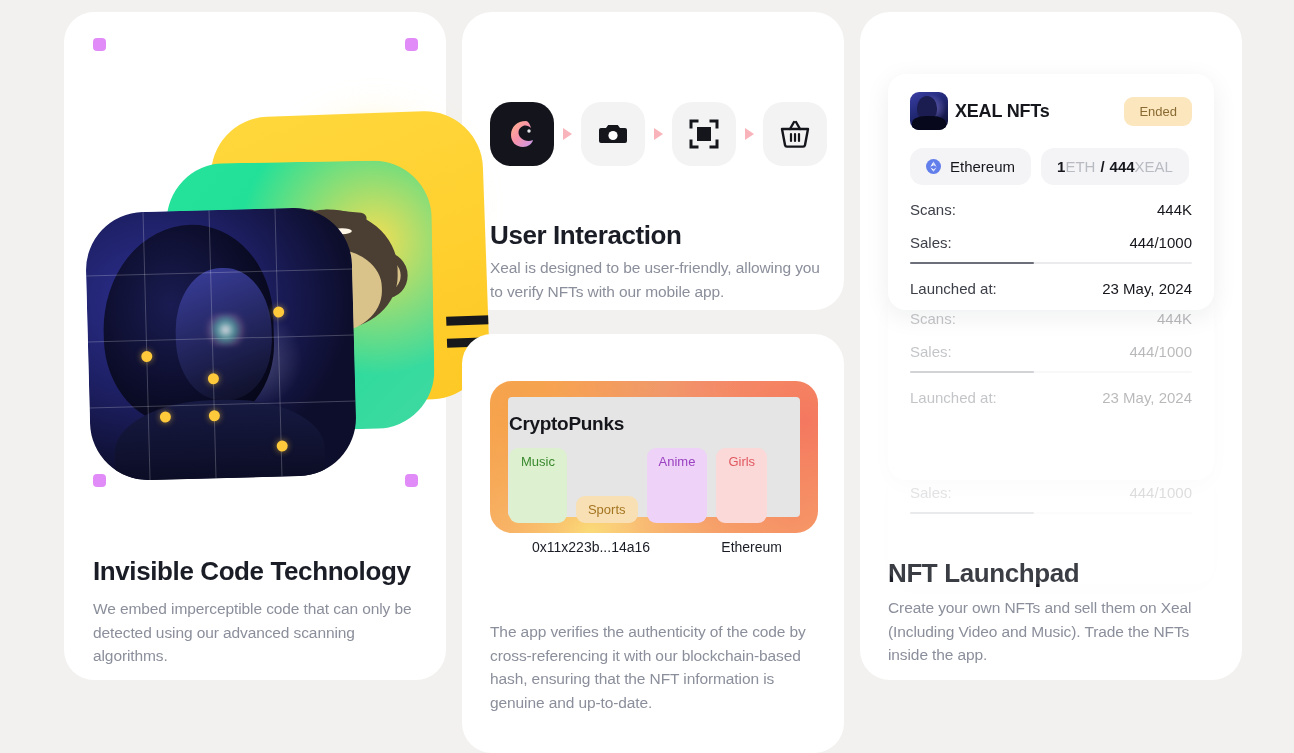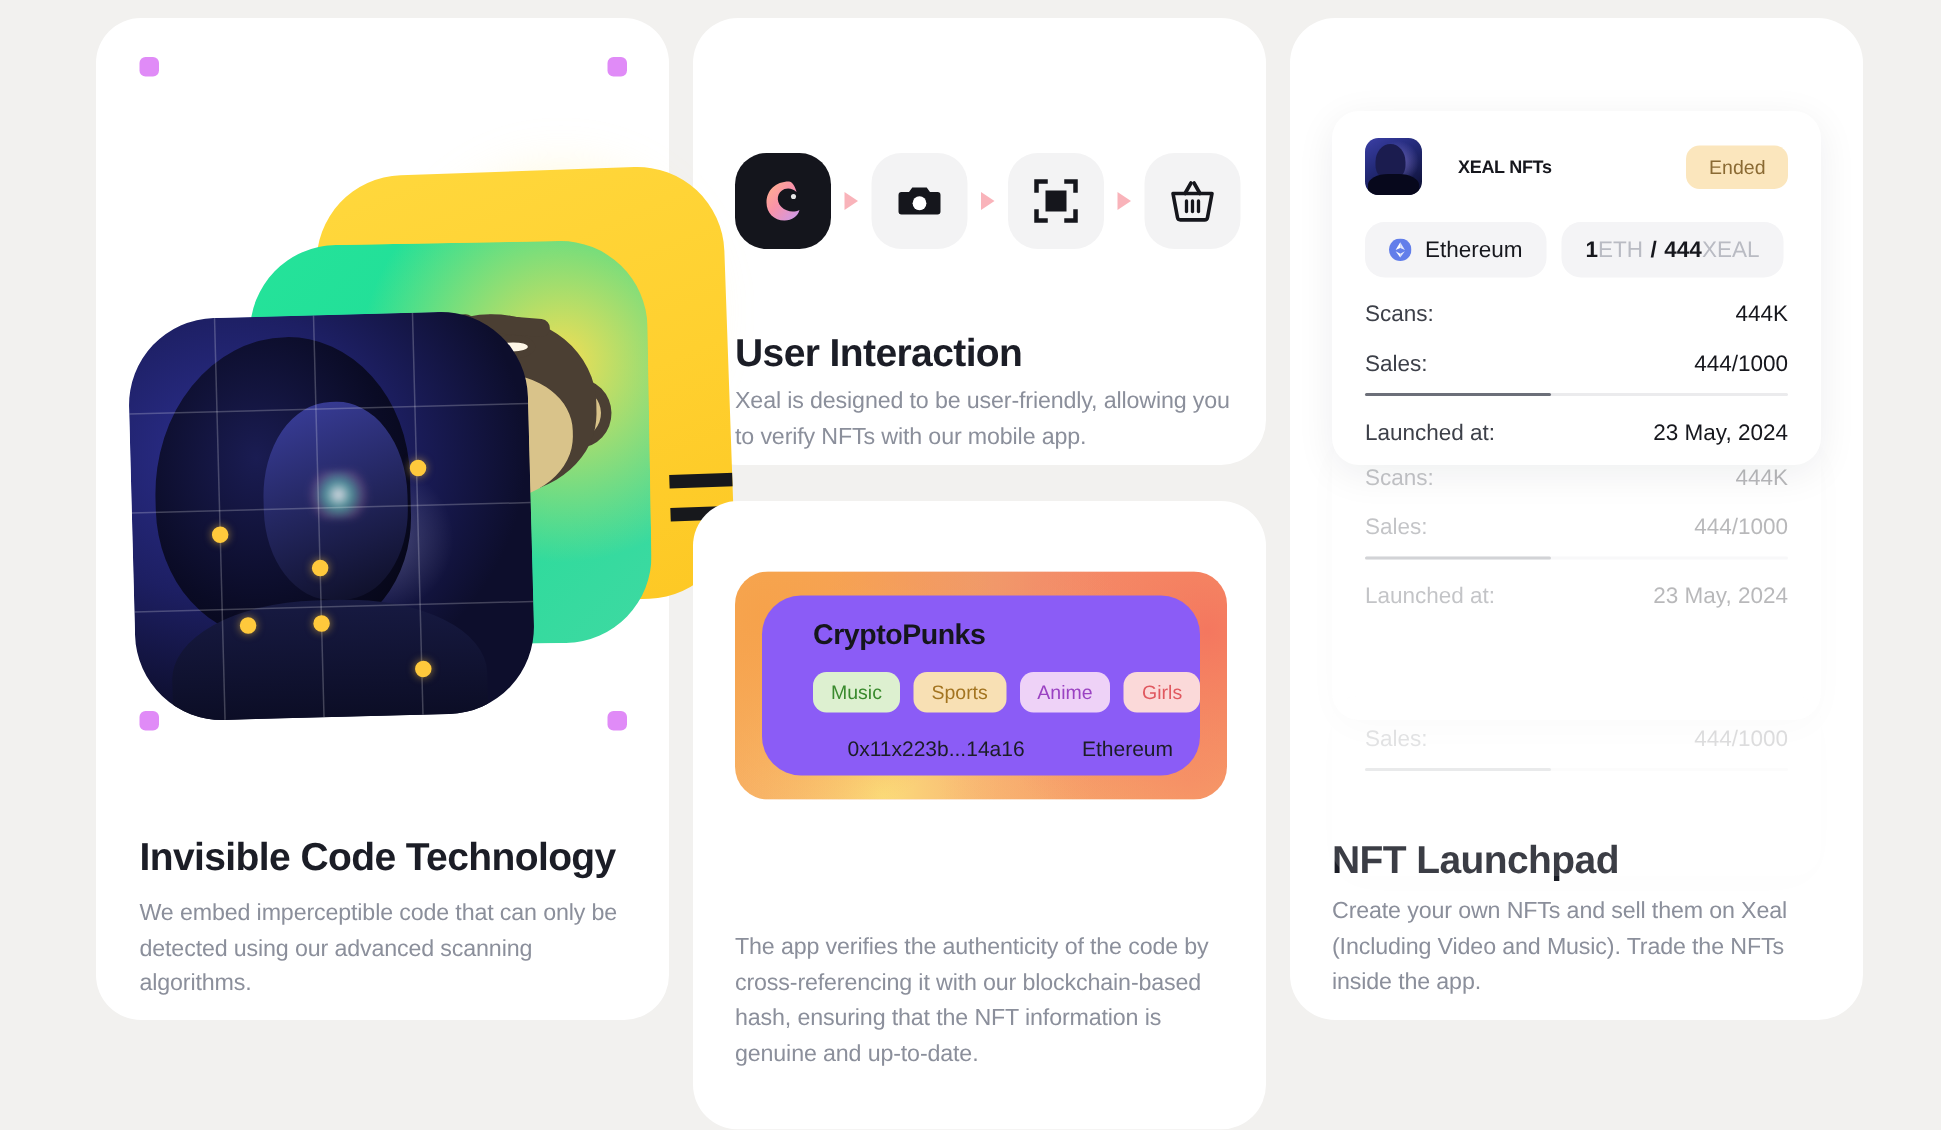--- a/index.html
+++ b/index.html
@@ -168,29 +168,29 @@
     background:
       radial-gradient(circle at 6% 18%, #f6a24b 0%, rgba(246,162,75,0) 46%),
       radial-gradient(circle at 48% 4%, #f09a6a 0%, rgba(240,154,106,0) 42%),
       radial-gradient(circle at 96% 26%, #f4775f 0%, rgba(244,119,95,0) 48%),
       radial-gradient(circle at 92% 92%, #f7a06a 0%, rgba(247,160,106,0) 50%),
       radial-gradient(circle at 30% 98%, #fbdc7a 0%, rgba(251,220,122,0) 52%),
       linear-gradient(120deg, #f7b05a 0%, #f58a6d 50%, #f7c96a 100%);
   }
   .punk-inner {
     position: absolute; left: 18px; top: 16px; right: 18px; bottom: 16px;
-    background: #8b5cf6; border-radius: 26px; padding: 16px 18px 14px 34px;
+    background: #e5e5e5; border-radius: 4px; padding: 16px 18px 14px 1px;
   }
   .punk-name { font-size: 19px; font-weight: 700; color: #15161c; letter-spacing: -0.3px; }
   .tag-row { display: flex; gap: 9px; margin-top: 13px; }
   .tag {
     font-size: 13px; padding: 6px 12px; border-radius: 9px; font-weight: 400;
   }
   .tag.music  { background: #ddf0d0; color: #3a8a2e; }
-  .tag.sports { background: #f8e0b4; color: #a37420; }
+  .tag.sports { background: #f8e0b4; color: #a37420; margin-top: 48px; }
   .tag.anime  { background: #eed2f7; color: #9a42c2; }
   .tag.girls  { background: #fbd9d9; color: #e0585f; }
   .punk-meta {
     display: flex; justify-content: space-between; align-items: center;
     margin-top: 16px; font-size: 14px; color: #1b1d26; margin-left: 23px;
   }
   #card-decoding .feature-title { position: absolute; left: 28px; top: 583px; }
   #card-decoding .feature-desc  { position: absolute; left: 28px; top: 620px; width: 330px; }
   
   #card-decoding .feature-title { top: 249px; }
@@ -218,21 +218,21 @@
     position: relative;
   }
   .avatar .av-head {
     position: absolute; left: 7px; top: 4px; width: 20px; height: 24px;
     background: #1b1c4f; border-radius: 50% 50% 42% 42%;
   }
   .avatar .av-body {
     position: absolute; left: 2px; top: 24px; width: 34px; height: 18px;
     background: #07081c; border-radius: 40% 40% 0 0;
   }
-  .lc-title { margin-left: 24px; font-size: 12px; font-weight: 700; color: #16171d; letter-spacing: -0.2px; }
+  .lc-title { margin-left: 7px; font-size: 18px; font-weight: 700; color: #16171d; letter-spacing: -0.2px; }
   .badge-ended {
     margin-left: auto; background: #fbe6bd; color: #8a6a33;
     font-size: 13px; padding: 7px 15px; border-radius: 9px;
   }
 
   .pill-row { display: flex; gap: 10px; margin-top: 18px; }
   .pill {
     background: #f4f4f6; border-radius: 13px; padding: 10px 16px;
     display: flex; align-items: center; font-size: 15px; color: #16171d;
   }

